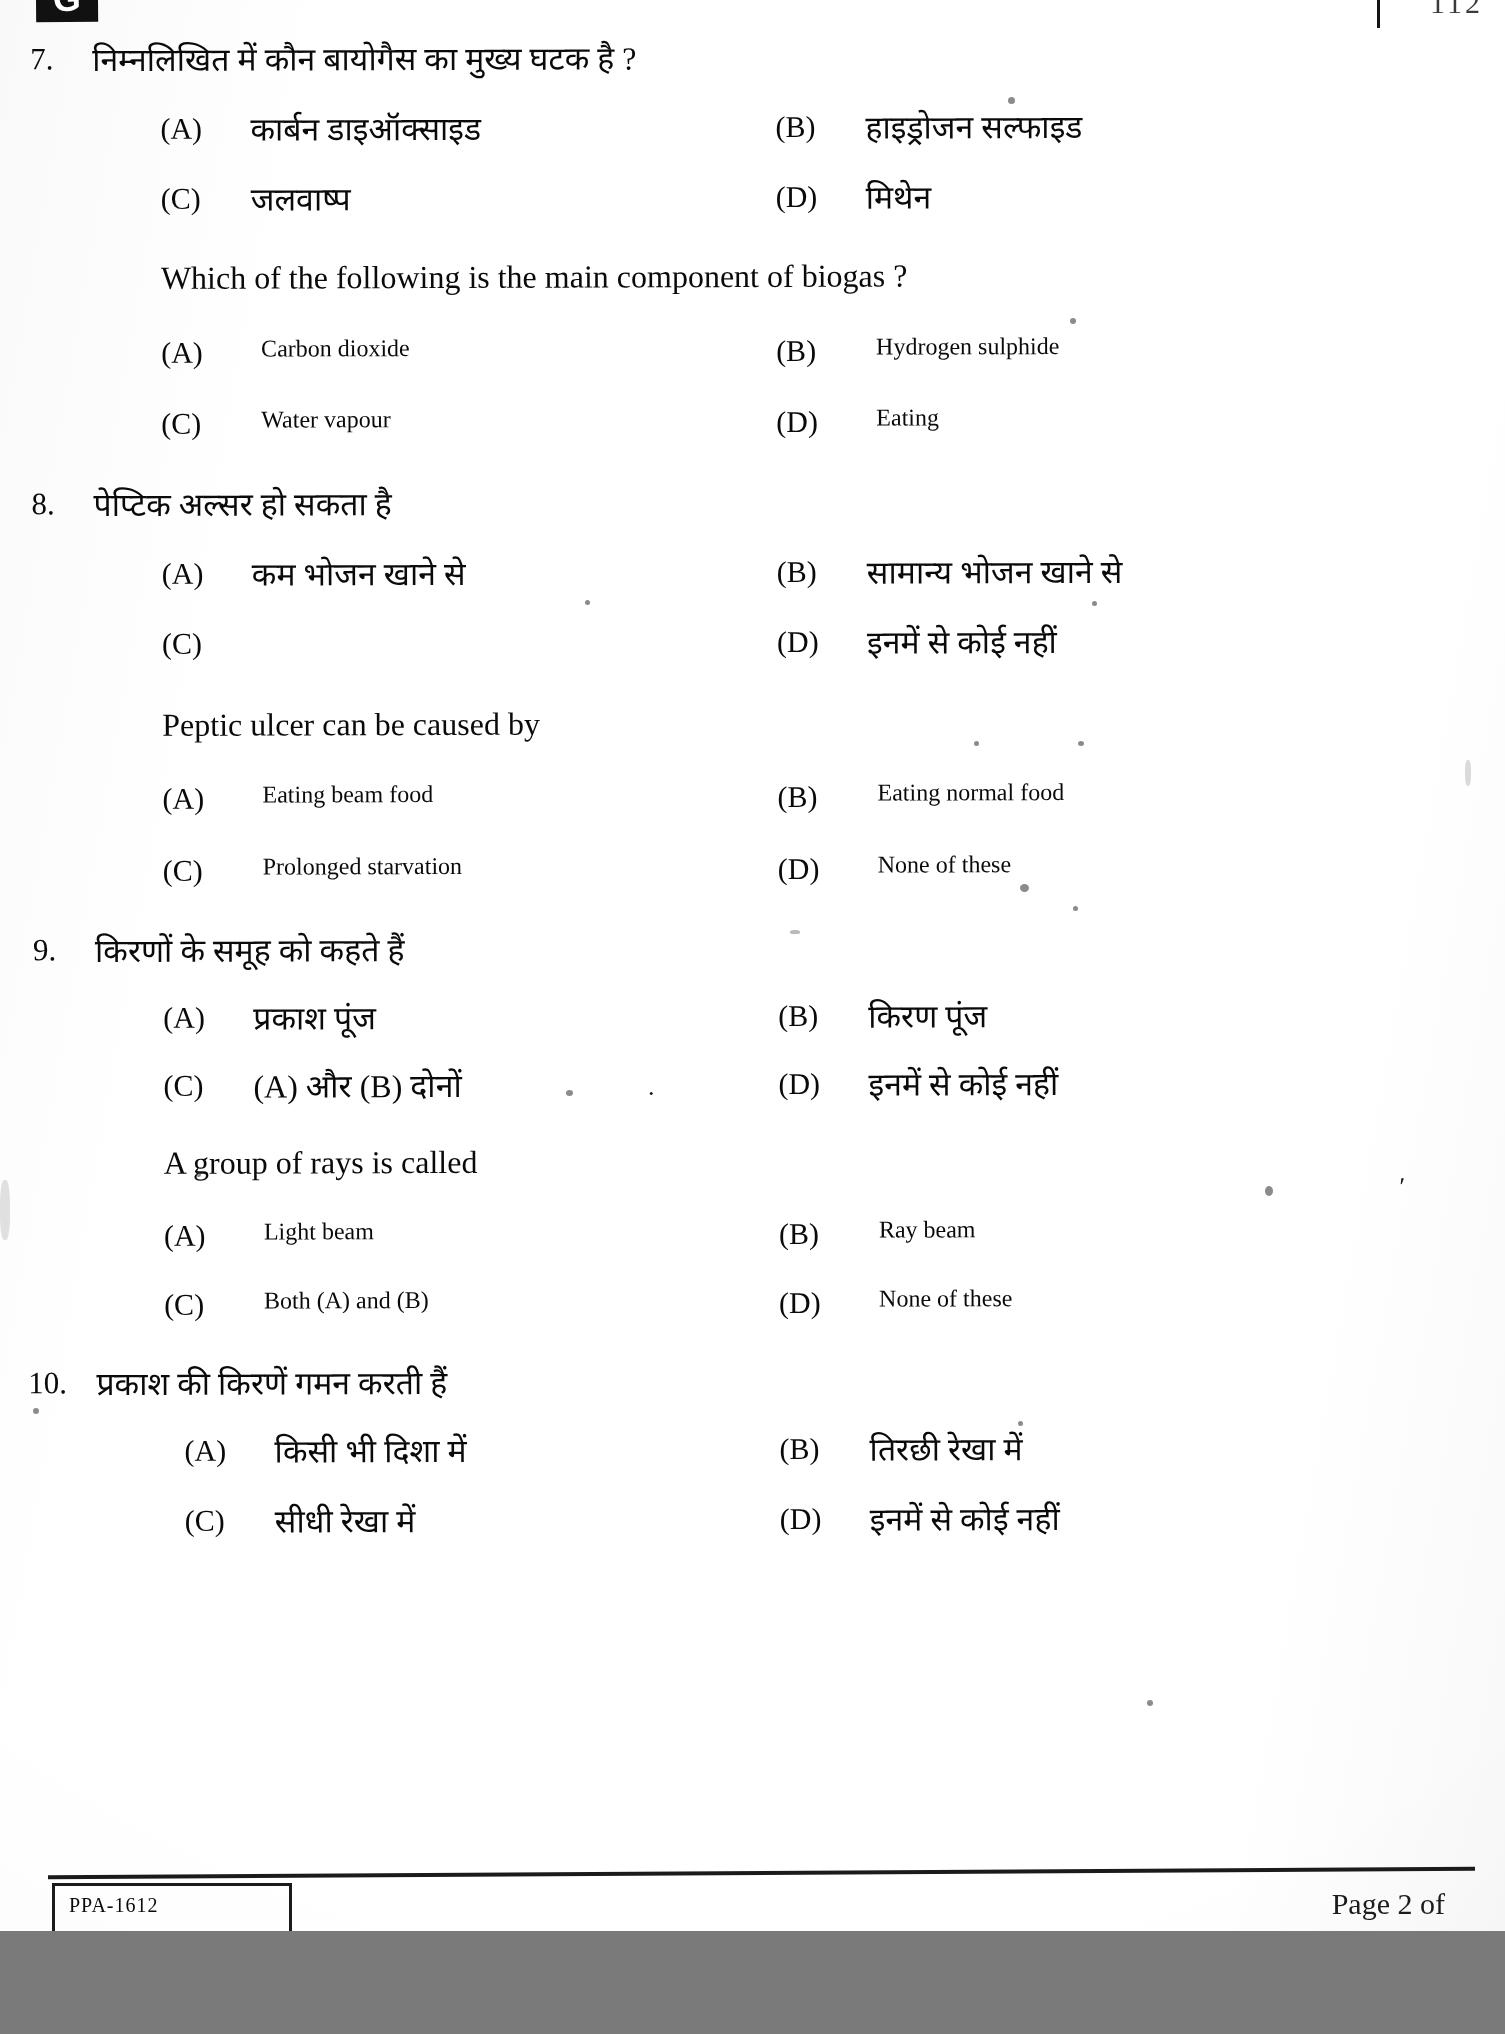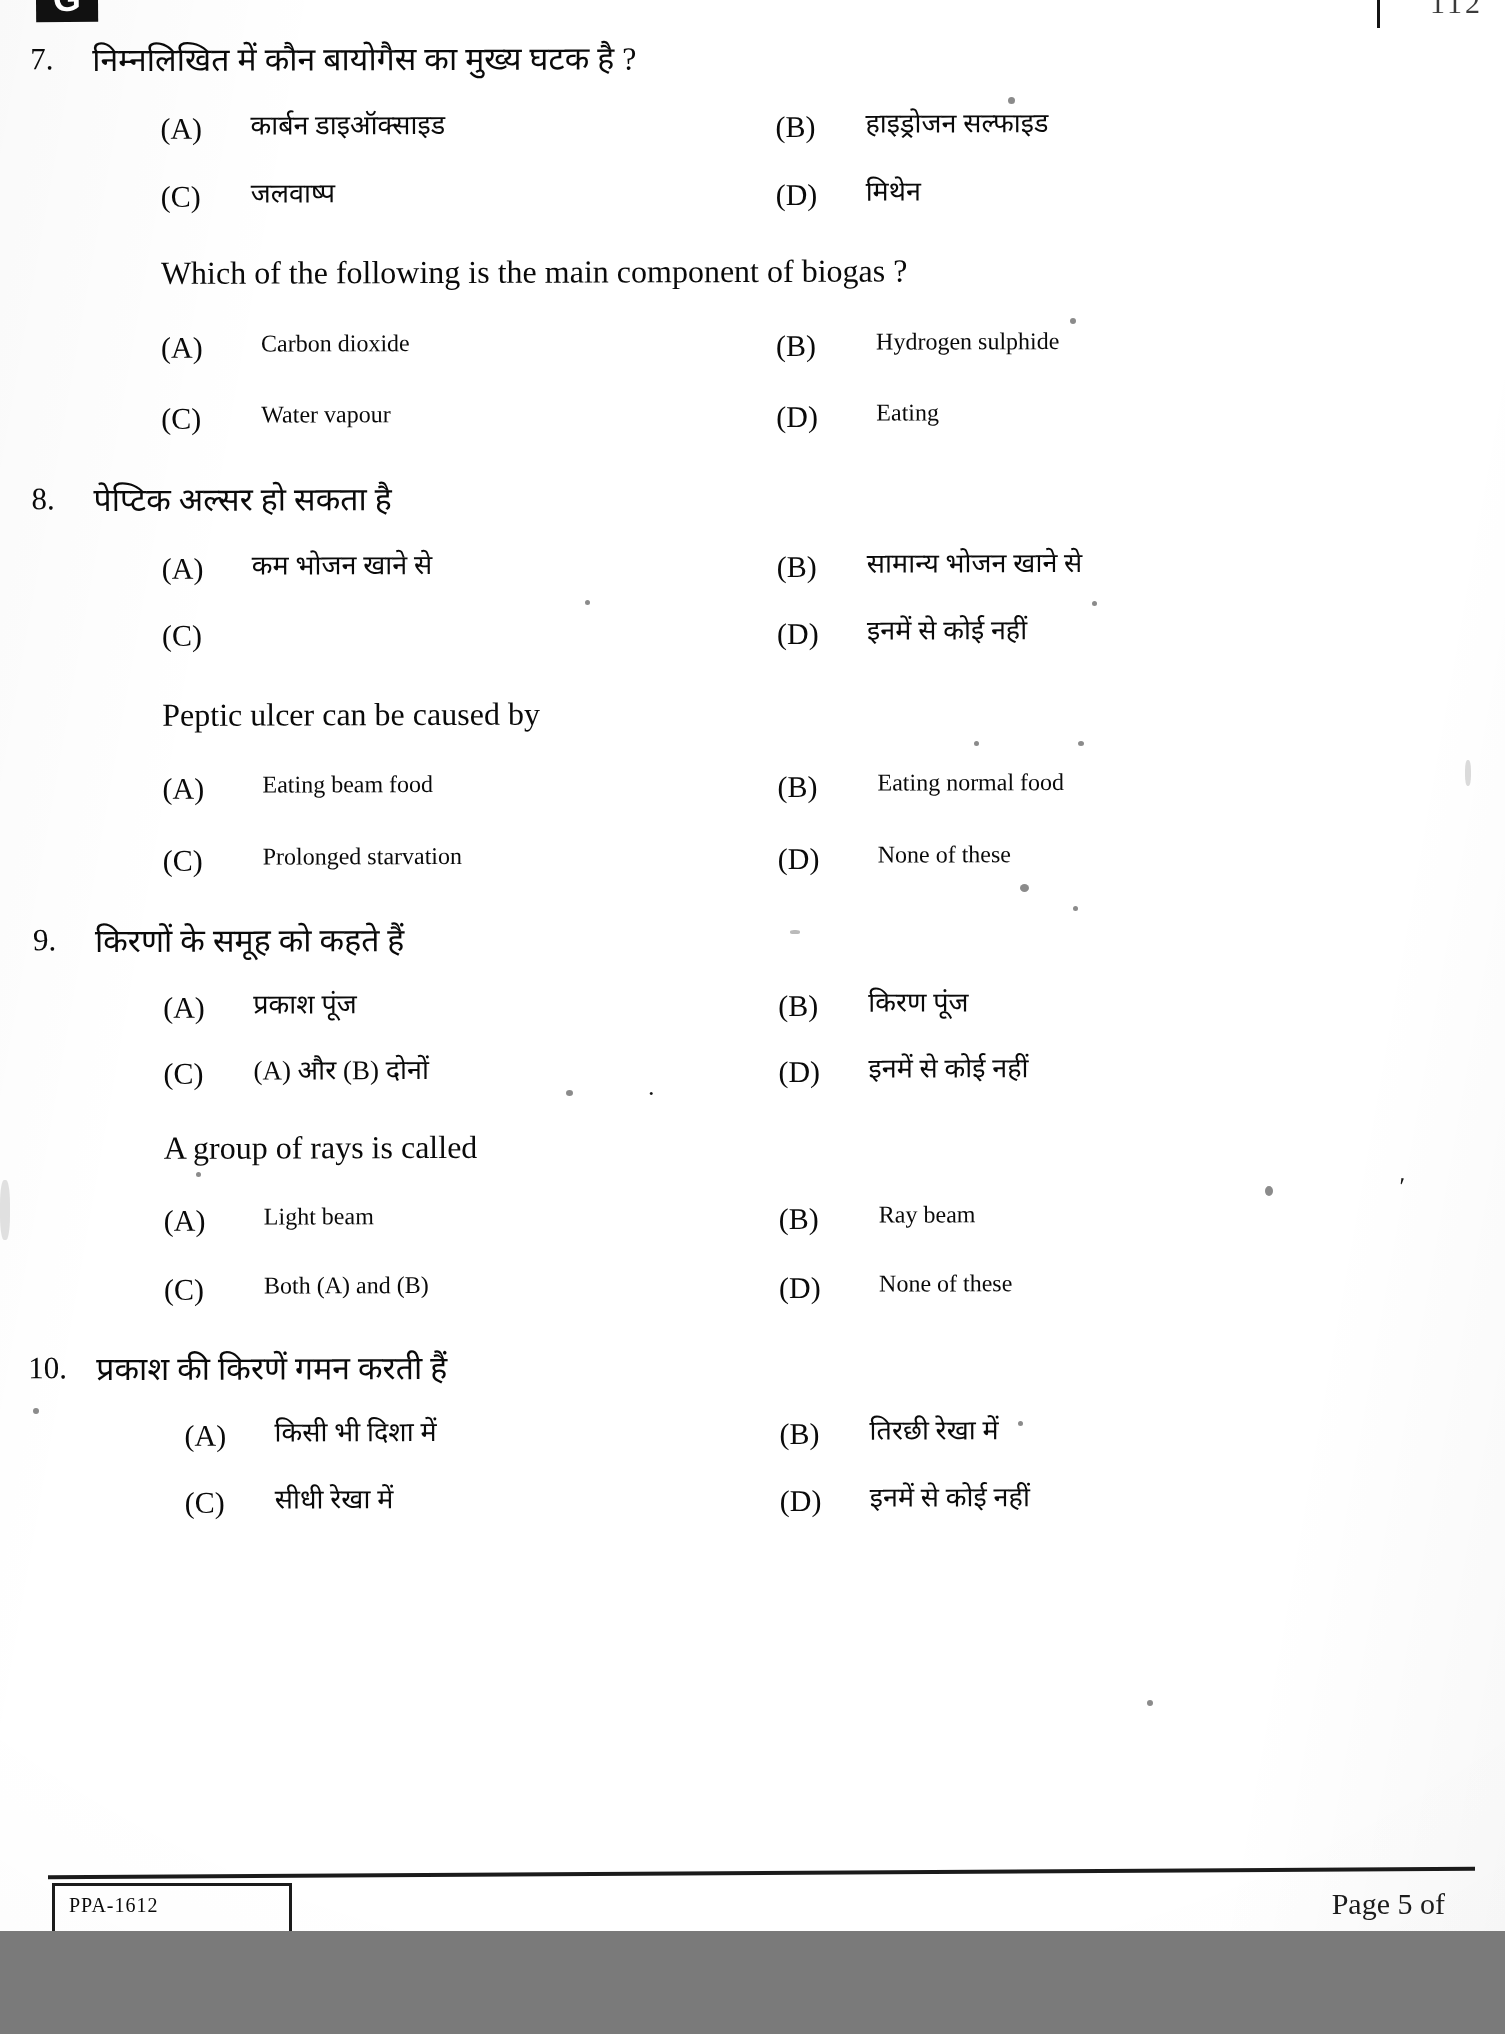--- a/index.html
+++ b/index.html
@@ -124,21 +124,21 @@
   .opt-key.wide { flex: 0 0 100px; }
   .opt-text {
     font-size: 24px;
     line-height: 1.25;
   }
 
   
   .hi, .hi .opt-text, .hi .opt-key {
     font-family: "Liberation Serif", "DejaVu Serif", serif;
   }
-  .hi-text { font-size: 27px; }
+  .hi-text { font-size: 32px; }
 
   
   .footer {
     position: absolute;
     left: 0;
     right: 0;
     bottom: -4px;
     height: 70px;
   }
   .footer-rule {
@@ -407,21 +407,21 @@
       </div>
     </div>
 
   </div>
 
   <div class="footer">
     <div class="footer-rule"></div>
     <div class="footer-code-box">
       <span class="footer-code">PPA-1612</span>
     </div>
-    <div class="footer-pageno">Page 5 of</div>
+    <div class="footer-pageno">Page 2 of</div>
   </div>
 
   <div class="speck" style="left:1008px;top:97px;width:7px;height:7px;"></div>
   <div class="speck" style="left:1070px;top:318px;width:6px;height:6px;"></div>
   <div class="speck" style="left:1078px;top:741px;width:6px;height:5px;"></div>
   <div class="speck" style="left:974px;top:741px;width:5px;height:5px;"></div>
   <div class="speck" style="left:1020px;top:884px;width:9px;height:8px;"></div>
   <div class="speck" style="left:1073px;top:906px;width:5px;height:5px;"></div>
   <div class="speck" style="left:566px;top:1090px;width:7px;height:6px;"></div>
   <div class="speck" style="left:196px;top:1172px;width:5px;height:5px;"></div>

